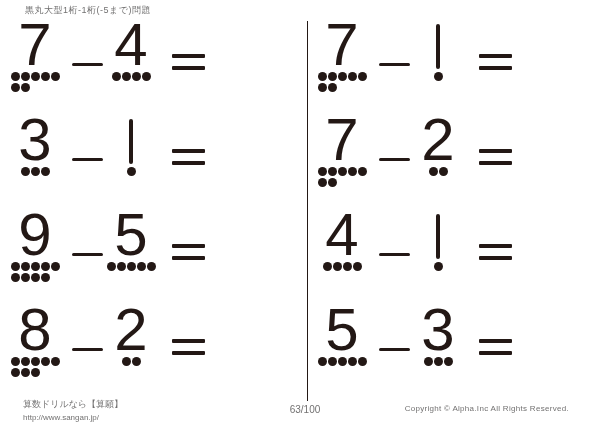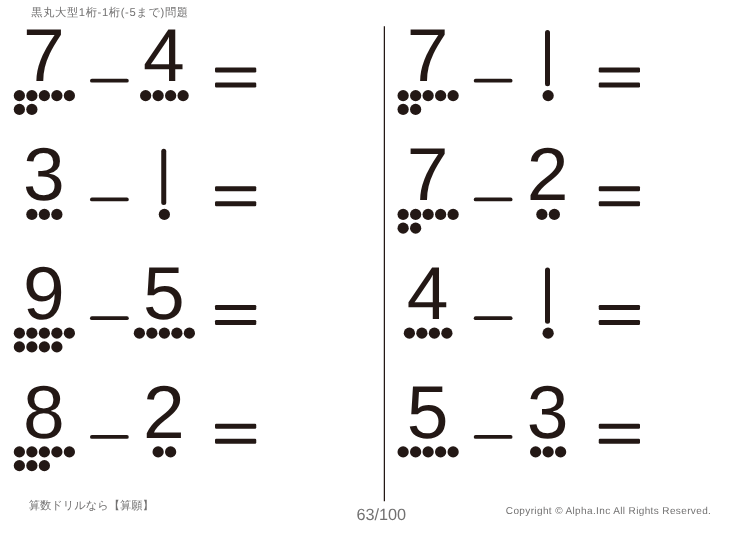--- a/index.html
+++ b/index.html
@@ -43,21 +43,21 @@
   .op-equals{margin-left:13px;margin-top:33px;flex:none;width:33px;}
   .op-equals .bar{width:33px;height:4px;background:var(--ink);border-radius:1px;}
   .op-equals .bar + .bar{margin-top:8px;}
   .answer-space{width:60px;height:60px;}
   .footer-site{
     position:absolute;left:23px;top:398px;font-size:9px;color:var(--muted);line-height:13px;
   }
   .footer-site .url{font-size:8px;}
   .footer-page{
     position:absolute;left:270px;top:404px;width:70px;text-align:center;
-    font-size:13px;color:var(--muted);
+    font-size:10px;color:var(--muted);
   }
   .footer-copyright{
     position:absolute;right:31px;top:404px;font-size:8px;color:var(--muted);
     letter-spacing:0.3px;
   }
 </style>
 </head>
 <body>
 
 <div class="page">
@@ -327,16 +327,17 @@
             <div class="bar"></div>
             <div class="bar"></div>
           </div>
           <div class="answer-space"></div>
         </div>
       </div>
   </div>
 
   <div class="footer-site">
     <div>算数ドリルなら【算願】</div>
+    <div class="url">http://www.sangan.jp/</div>
   </div>
   <div class="footer-page">63/100</div>
   <div class="footer-copyright">Copyright © Alpha.Inc All Rights Reserved.</div>
 </div>
 
 </body></html>

